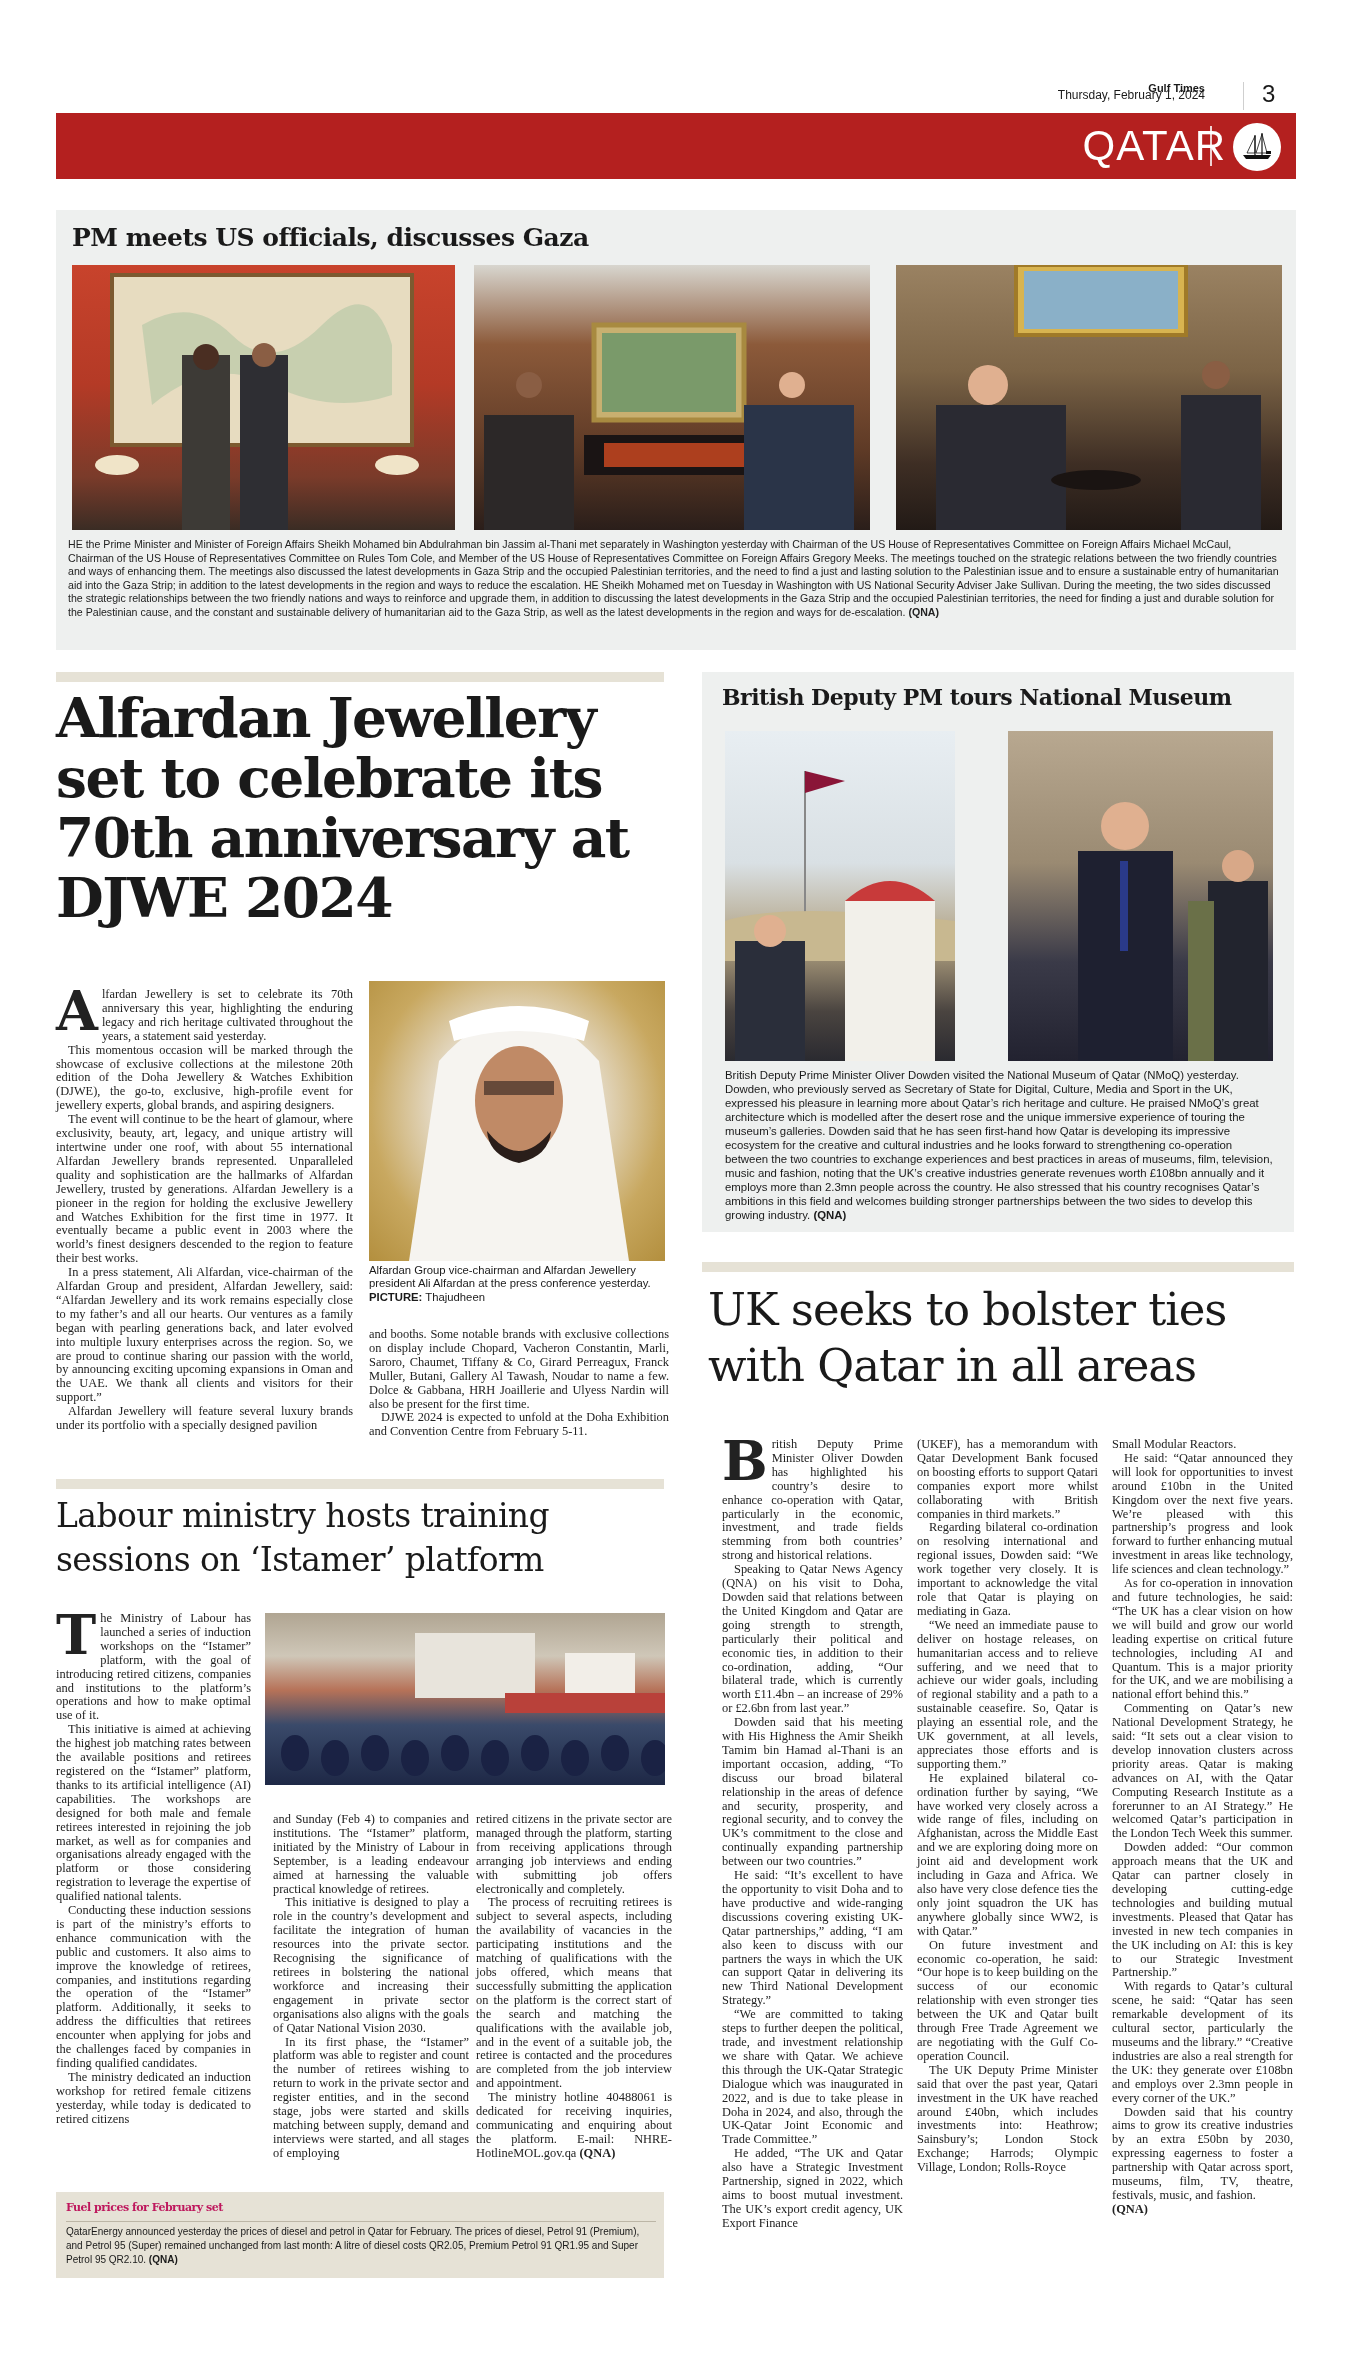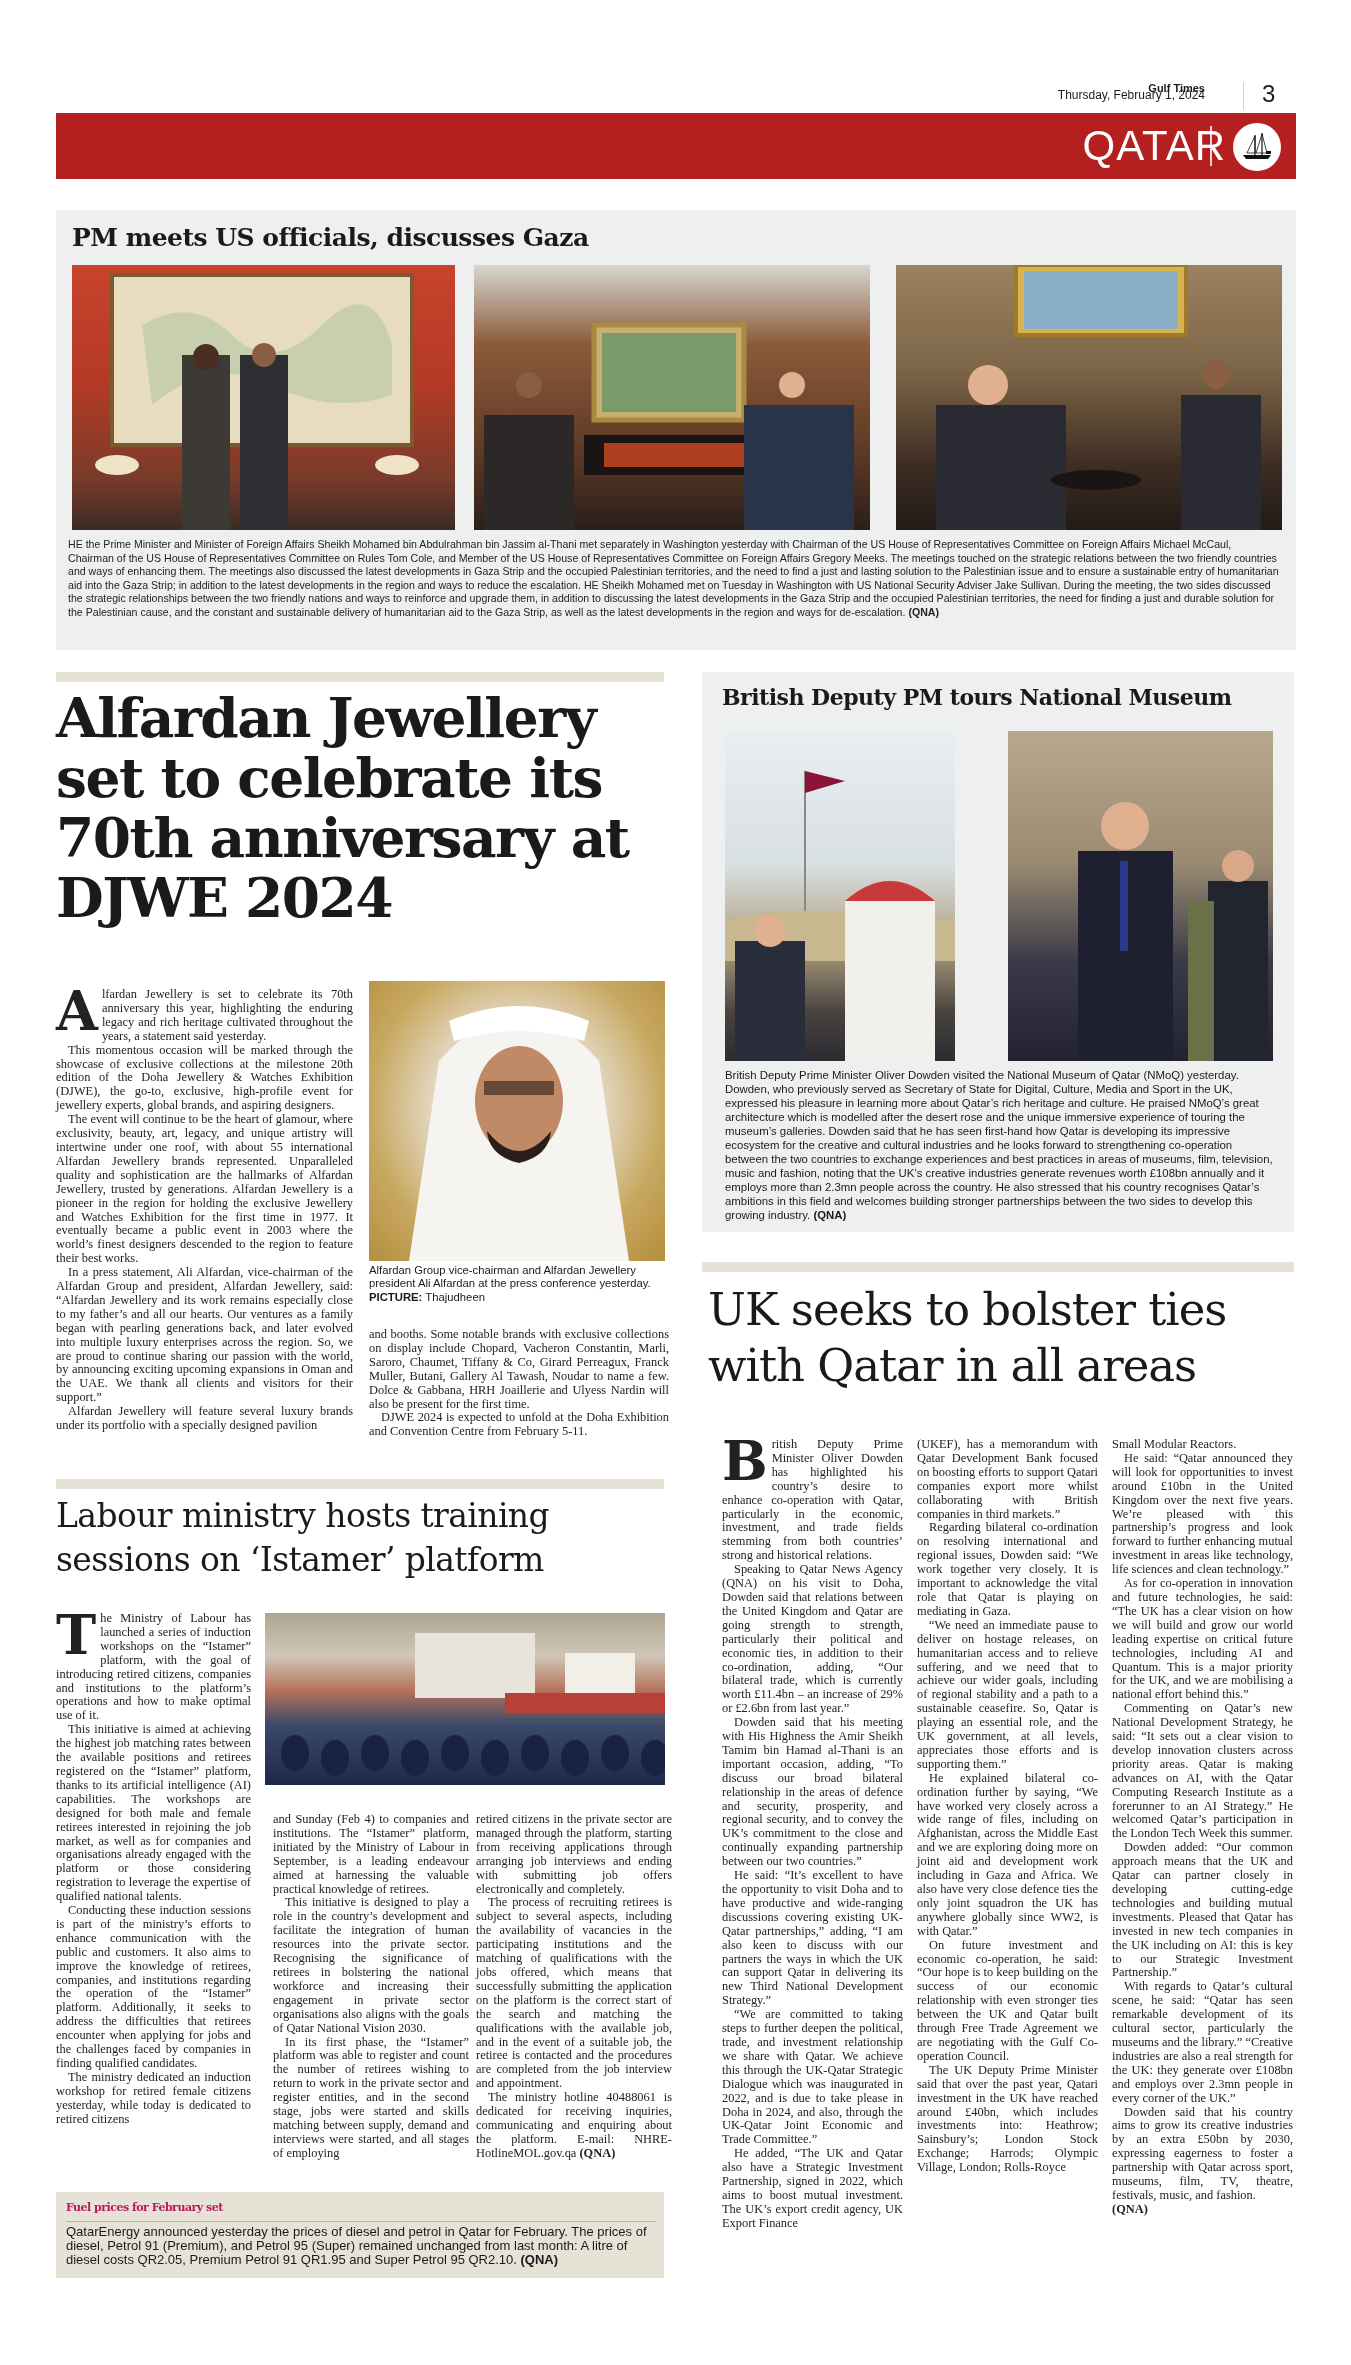--- a/index.html
+++ b/index.html
@@ -59,21 +59,21 @@
   #lab-headline { left: 56px; top: 1494px; width: 620px; font-family: "DejaVu Serif", serif; font-size: 33px; line-height: 44px; letter-spacing: -0.6px; }
   #lab-photo { left: 265px; top: 1613px; width: 400px; height: 172px; background: linear-gradient(180deg,#b0a592 0%,#cfc7b8 25%,#b67258 45%,#3a4a6a 65%,#1e2846 100%); }
   #lab-col1 { left: 56px; top: 1612px; width: 195px; }
   #lab-col2 { left: 265px; top: 1813px; width: 196px; margin-left: 8px; }
   #lab-col3 { left: 476px; top: 1813px; width: 196px; }
 
   
   #fuel-box { left: 56px; top: 2192px; width: 608px; height: 86px; background: #e6e2d6; }
   #fuel-title { left: 66px; top: 2197px; font-size: 11px; line-height: 22px; color: #be185d; }
   #fuel-rule { left: 66px; top: 2221px; width: 590px; height: 1px; background: #bcb6a6; }
-  #fuel-body { left: 66px; top: 2225px; width: 590px; font-family: "Liberation Sans", sans-serif; font-size: 13px; line-height: 14px; }
+  #fuel-body { left: 66px; top: 2225px; width: 590px; font-family: "Liberation Sans", sans-serif; font-size: 10px; line-height: 14px; }
 
   .b { font-weight: bold; }
 </style>
 </head>
 <body>
 
 <div class="abs" id="mast-paper">Gulf Times</div>
 <div class="abs" id="mast-date">Thursday, February 1, 2024</div>
 <div class="abs" id="mast-divider"></div>
 <div class="abs" id="mast-page">3</div>

